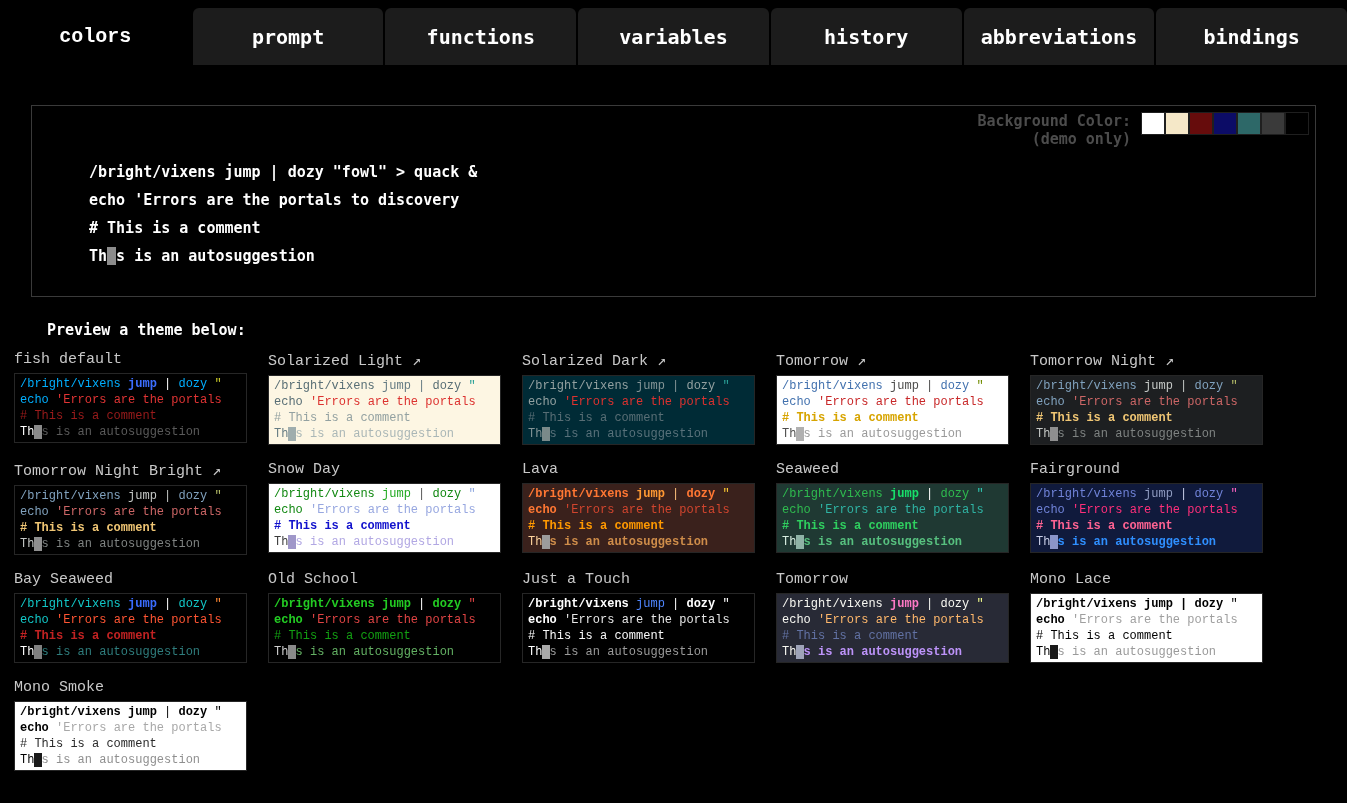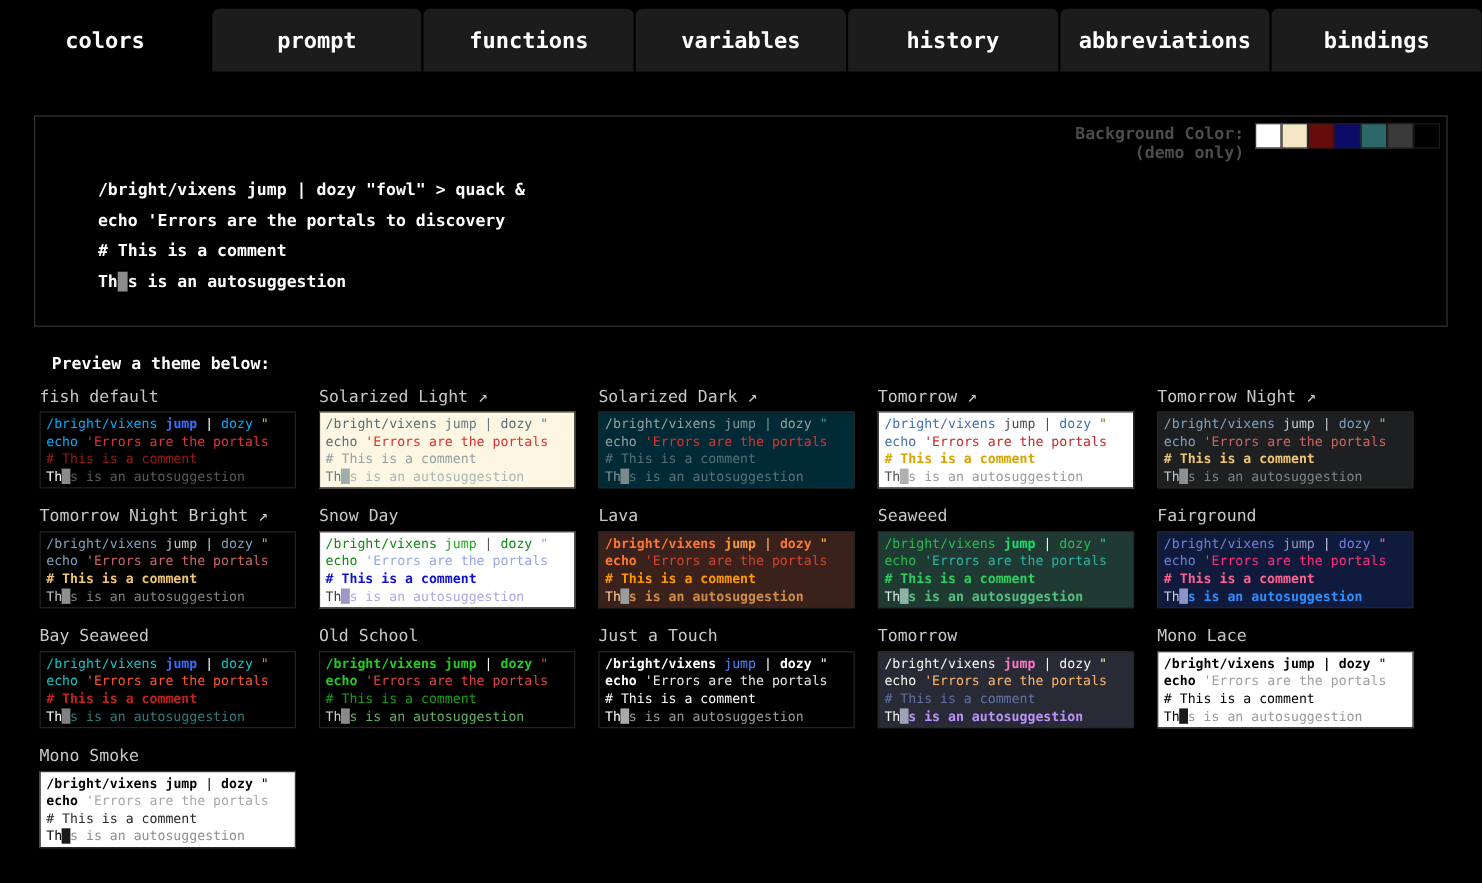--- a/index.html
+++ b/index.html
@@ -3,37 +3,37 @@
 <meta charset="utf-8">
 <style>
   html,body{margin:0;padding:0;background:#000;}
   body{width:1347px;height:803px;overflow:hidden;font-family:"DejaVu Sans Mono","Liberation Mono",monospace;}
 
   
   .tabs{display:flex;padding-top:8px;gap:2px;}
   .tab{flex:1 1 0;height:57px;display:flex;align-items:center;justify-content:center;
        background:#1c1c1c;color:#fff;font-size:20px;font-weight:bold;
        border-radius:6px 6px 0 0;cursor:pointer;white-space:nowrap;}
-  .tab.active{background:#000;}
+  .tab.active{background:#000;font-family:Liberation Mono, monospace;}
 
   
   .preview-box{position:relative;margin:40px 31px 0 31px;height:190px;border:1px solid #3a3a3a;background:#000;}
   .bg-picker{position:absolute;top:6px;right:6px;display:flex;gap:10px;align-items:flex-start;}
   .bg-labels{text-align:right;color:#4c4c4c;font-size:15px;font-weight:bold;line-height:18px;}
   .swatches{display:flex;}
   .swatch{width:24px;height:23px;border:1px solid #1f1f1f;box-sizing:border-box;cursor:pointer;}
   .terminal{position:absolute;left:57px;top:52px;font-size:15px;font-weight:bold;line-height:28px;}
   .tline{white-space:pre;}
   .customize{position:absolute;right:12px;bottom:12px;background:#181818;color:#4f4f4f;border:1px solid #242424;
              border-radius:6px;padding:10px 16px;font-family:"DejaVu Sans Mono","Liberation Mono",monospace;
              font-size:15px;font-weight:bold;cursor:pointer;}
 
   
   .themes-heading{color:#fff;font-size:15px;font-weight:bold;margin:24px 0 12px 47px;}
-  .theme-grid{margin:0 36px;display:grid;grid-template-columns:repeat(5,233px);column-gap:21px;row-gap:16px;}
+  .theme-grid{margin:0 14px;display:grid;grid-template-columns:repeat(5,233px);column-gap:21px;row-gap:16px;font-family:Liberation Mono, monospace;}
   .theme-title{color:#c8c8c8;font-size:15px;margin-bottom:5px;white-space:nowrap;cursor:pointer;}
   .theme-box{width:233px;box-sizing:border-box;padding:2px 5px;font-size:12px;line-height:16px;
              white-space:nowrap;overflow:hidden;border:1px solid #262626;cursor:pointer;}
 </style>
 </head>
 <body>
 
 <div class="page">
 
   <nav class="tabs" id="tabs">

